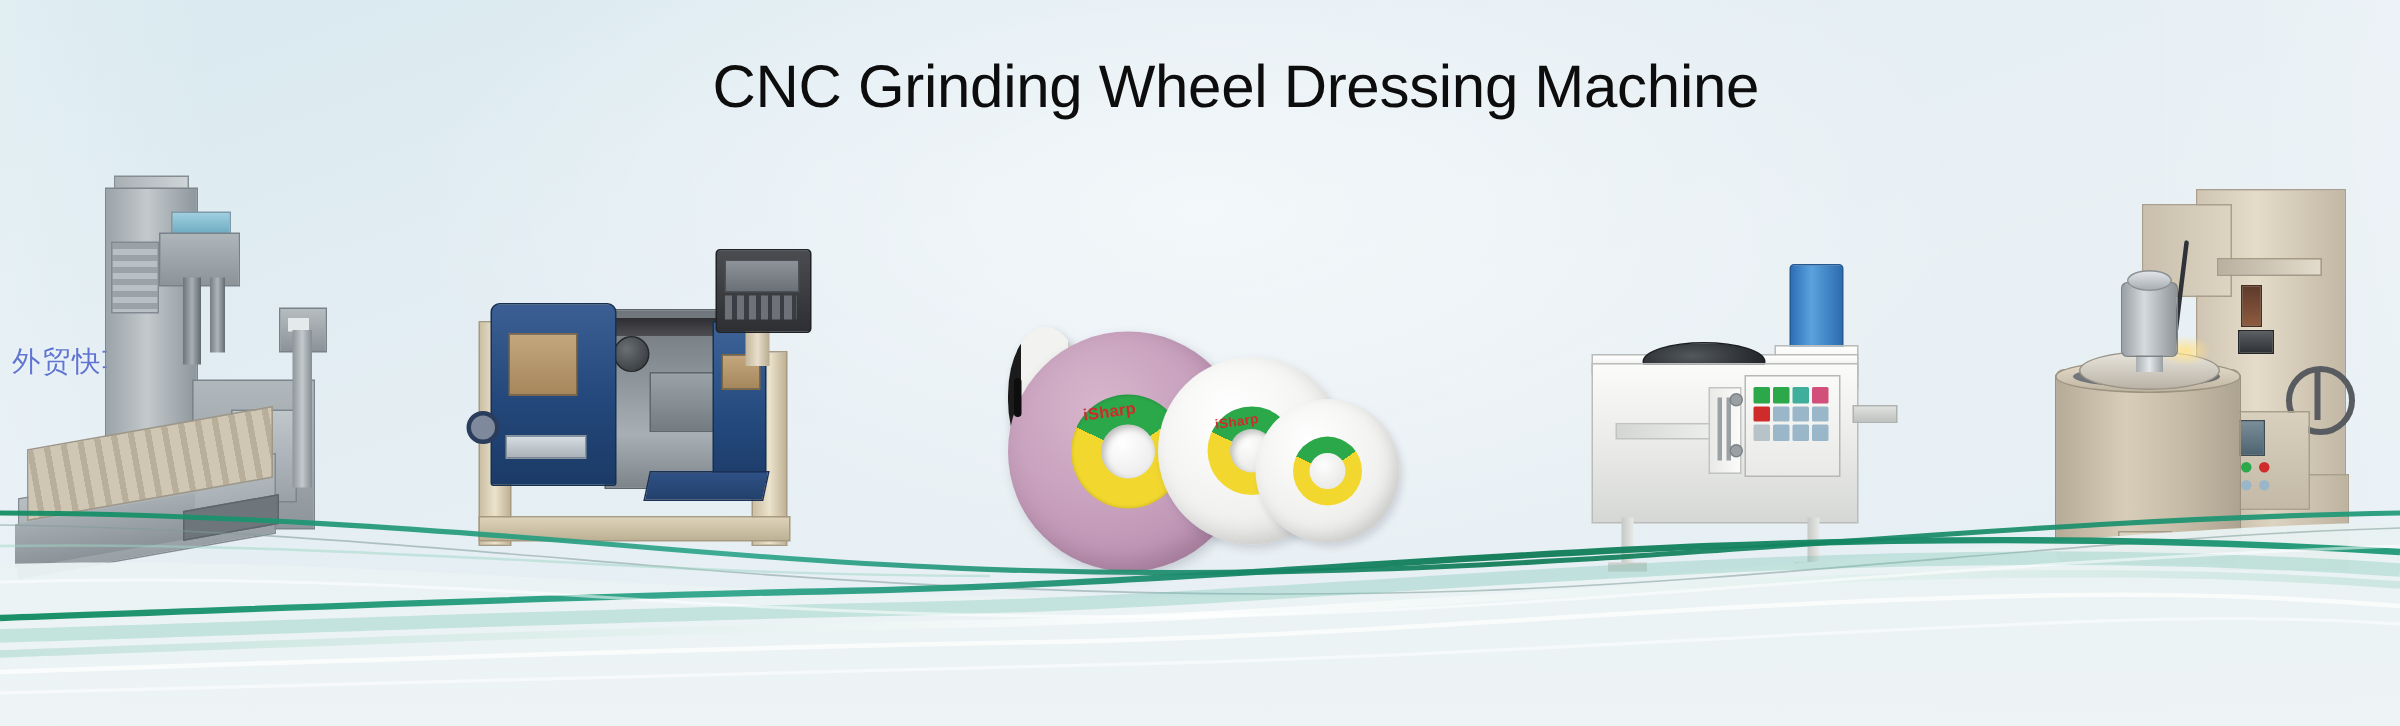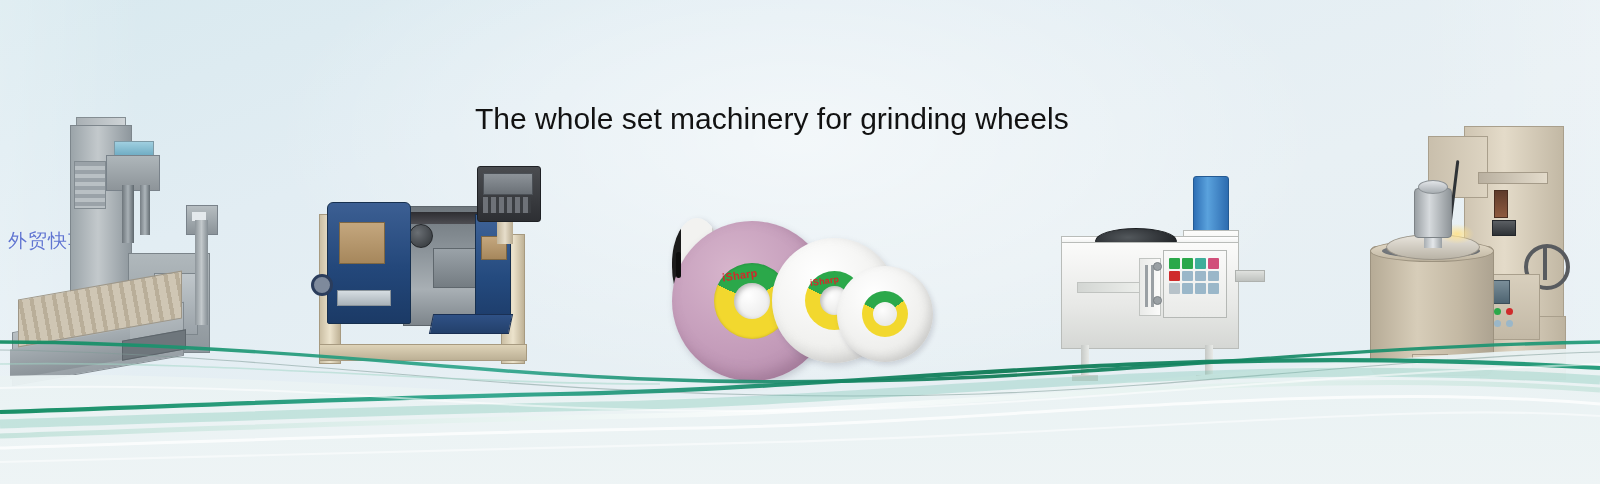--- a/index.html
+++ b/index.html
@@ -185,21 +185,21 @@
 </head>
 <body>
 
 <div id="banner">
 
   <div class="sheen"></div>
   <div class="glow"></div>
 
   <div class="watermark">外贸快车</div>
 
-  <div class="subtitle">The whole set machinery for grinding wheels</div>
+  <div class="title">CNC Grinding Wheel Dressing Machine</div>
 
   <div class="machine" id="m1">
     <div class="colTop"></div>
     <div class="col"></div>
     <div class="vents"></div>
     <div class="screen"></div>
     <div class="headBox"></div>
     <div class="ram"></div>
     <div class="ram2"></div>
     <div class="bodyR"></div>

